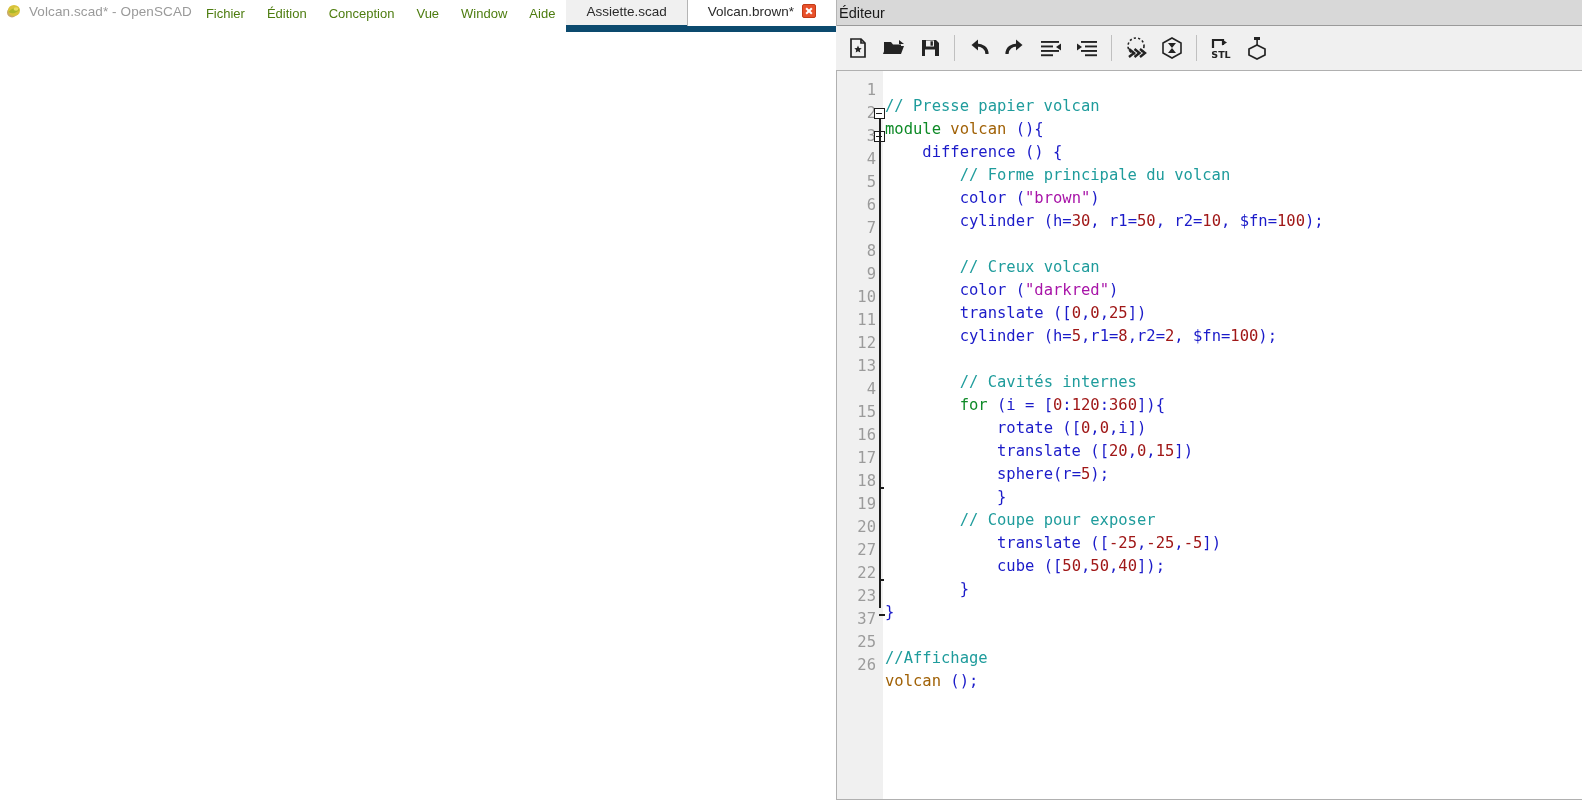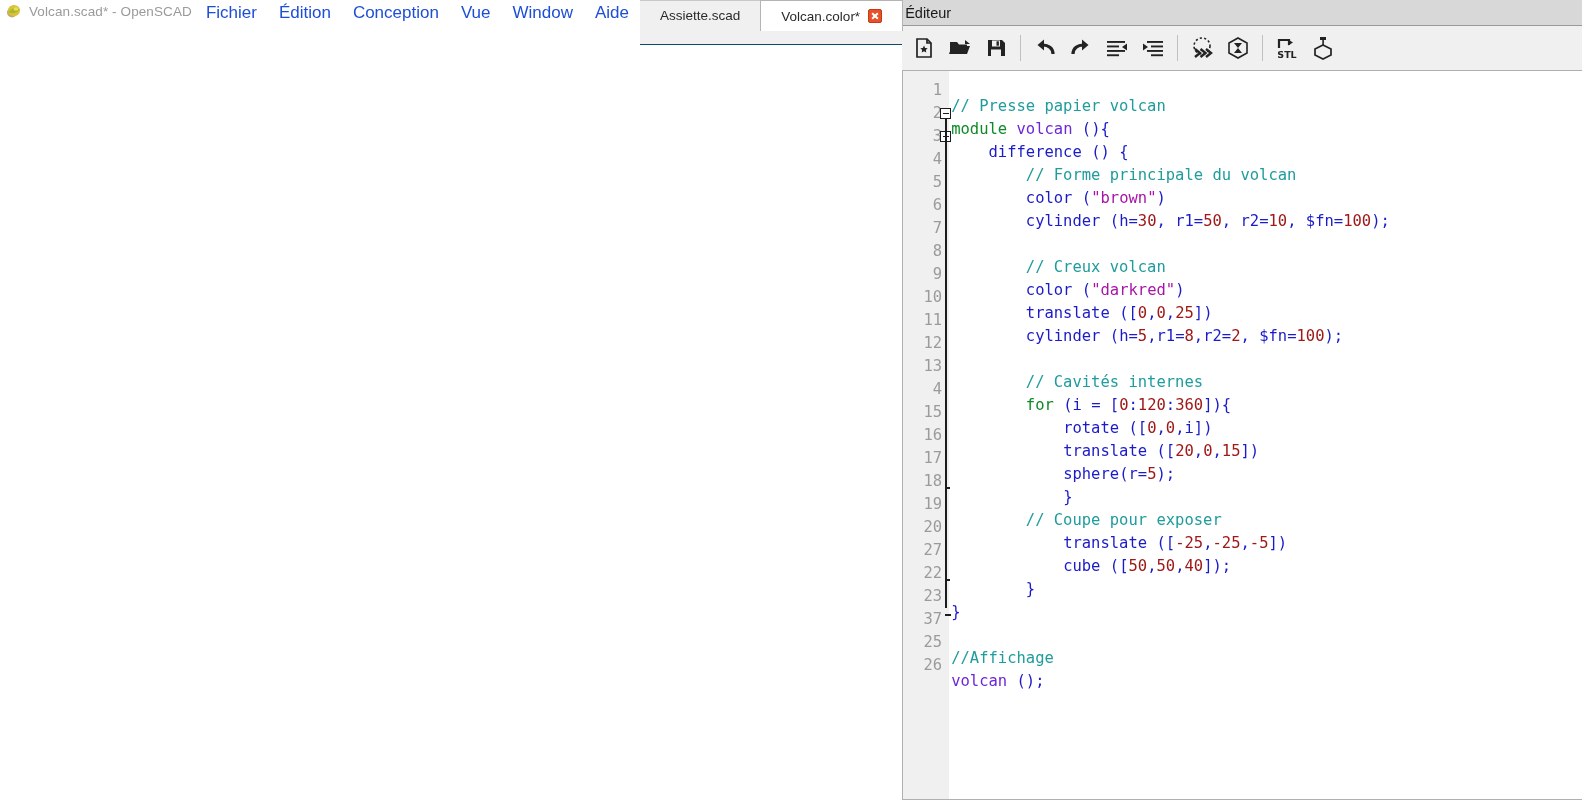--- a/index.html
+++ b/index.html
@@ -20,29 +20,29 @@
   }
   .app-logo { width: 17px; height: 16px; position: relative; flex: 0 0 auto; }
   .app-title { font-size: 13.5px; color: #9a9a9a; letter-spacing: .1px; }
 
   
   .menubar {
     height: 26px; background: #ffffff; display: flex; align-items: center;
     padding-left: 3px; flex: 0 0 auto;
   }
   .menu-item {
-    font-size: 17px; color: #1d4ed8; padding: 3px 11px;
+    font-size: 13px; color: #4d7c0f; padding: 3px 11px;
     cursor: default; white-space: nowrap;
   }
 
   
   .tabbar {
-    height: 45px; background: #f0f0f0;
-    display: flex; align-items: flex-start; flex: 0 0 auto;
-    border-bottom: 1px solid #0c4a6e; position: relative;
+    height: 32px; background: #f0f0f0;
+    display: flex; align-items: flex-end; flex: 0 0 auto;
+    border-bottom: 7px solid #0c4a6e; position: relative;
   }
   .tab {
     height: 29px; display: flex; align-items: center; gap: 8px;
     padding: 0 20px; font-size: 13.5px; color: #2a2a2a;
     background: #f0f0f0; border: 1px solid #c8c8c8; border-bottom: none;
     margin-right: -1px; position: relative; cursor: default;
   }
   .tab.active {
     background: #ffffff; z-index: 3; height: 31px;
     border-color: #b4b4b4; margin-bottom: -1px;
@@ -133,21 +133,21 @@
   .code-lines { flex: 1 1 auto; padding-top: 24px; padding-left: 2px; white-space: pre; }
   .code-row { height: 23px; }
 
   
   .c-comment  { color: #1f9c9c; }
   .c-keyword  { color: #0e8a27; }
   .c-module   { color: #1b1bc9; }
   .c-punc     { color: #1b1bc9; }
   .c-num      { color: #a01818; }
   .c-str      { color: #a814a8; }
-  .c-plain    { color: #6d28d9; }
+  .c-plain    { color: #a16207; }
 
   
   .viewport {
     flex: 1 1 auto; background: #000000; position: relative; overflow: hidden;
     border-left: 1px solid #7a7a7a;
   }
   .viewport svg { display: block; width: 100%; height: 100%; }
 </style>
 </head>
 <body>
@@ -173,21 +173,21 @@
     <div class="menu-item">Vue</div>
     <div class="menu-item">Window</div>
     <div class="menu-item">Aide</div>
   </div>
 
   <div class="tabbar">
     <div class="tab" style="border-left:none;">
       <span>Assiette.scad</span>
     </div>
     <div class="tab active">
-      <span>Volcan.color*</span>
+      <span>Volcan.brown*</span>
       <span class="tab-close"></span>
     </div>
   </div>
 
   <div class="body-split">
 
     <div class="editor-dock">
 
       <div class="dock-header">
         <span class="dock-title">Éditeur</span>

